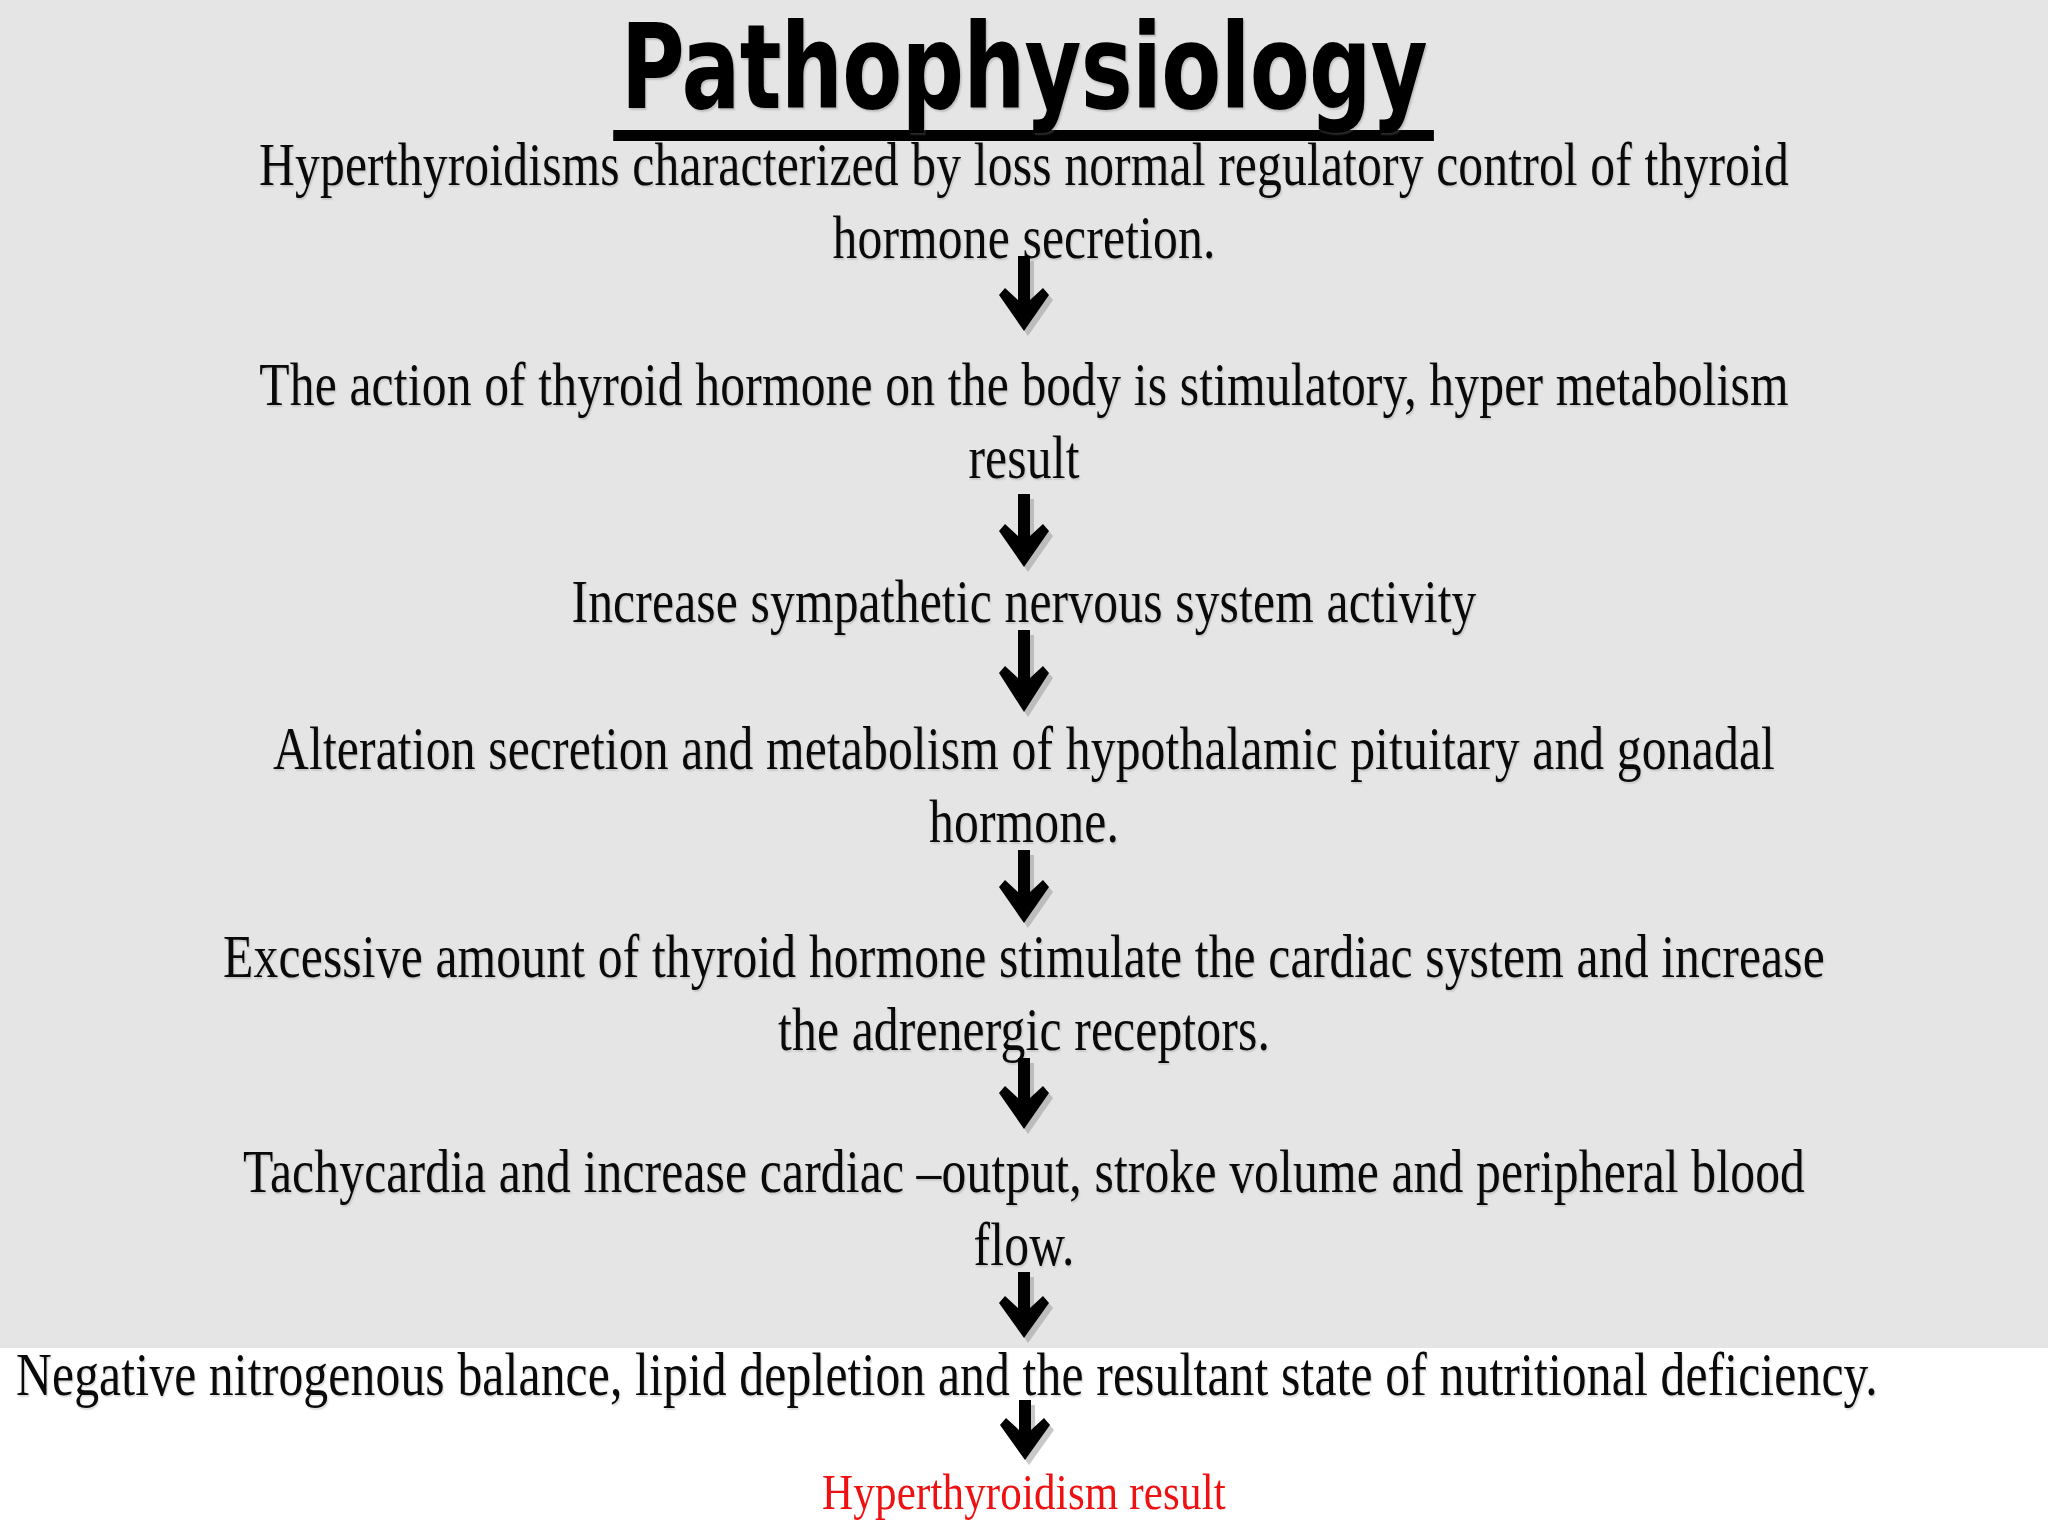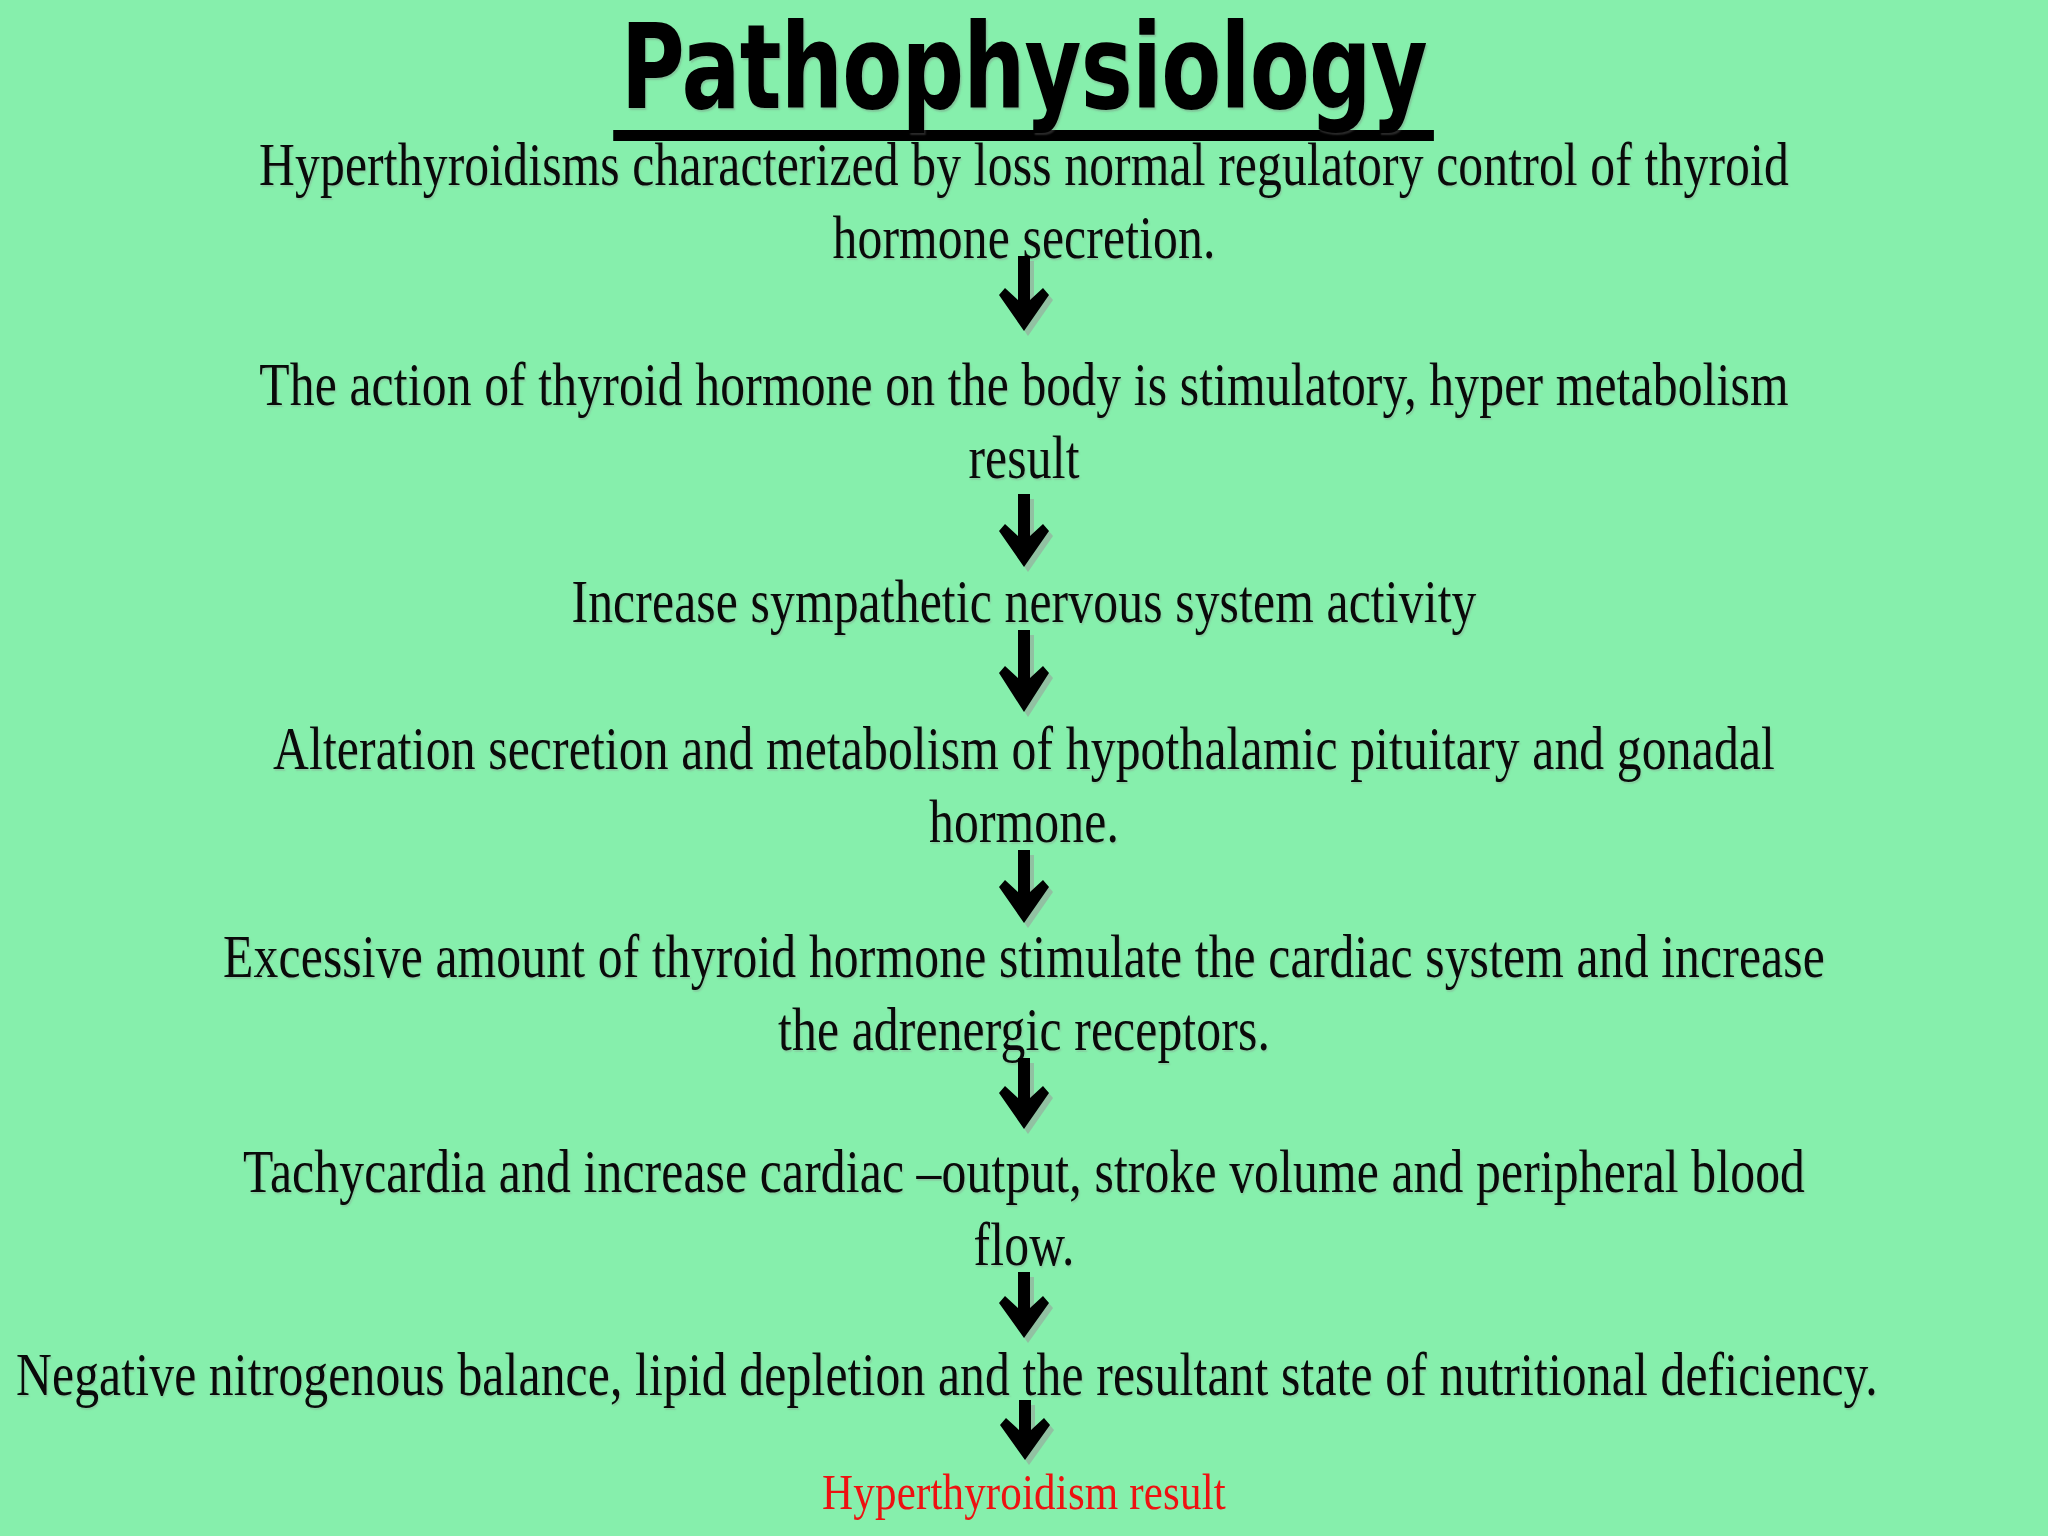--- a/index.html
+++ b/index.html
@@ -11,22 +11,22 @@
     width: 2048px;
     height: 1536px;
     overflow: hidden;
     font-family: "Liberation Serif", serif;
     color: #000000;
   }
 
   #slide {
     position: relative;
     width: 2048px;
-    height: 1536px;
-    background: #86efac;
+    height: 1348px;
+    background: #e5e5e5;
   }
 
   
   .title-wrap {
     position: absolute;
     left: 0;
     top: 8px;
     width: 2048px;
     text-align: center;
   }

